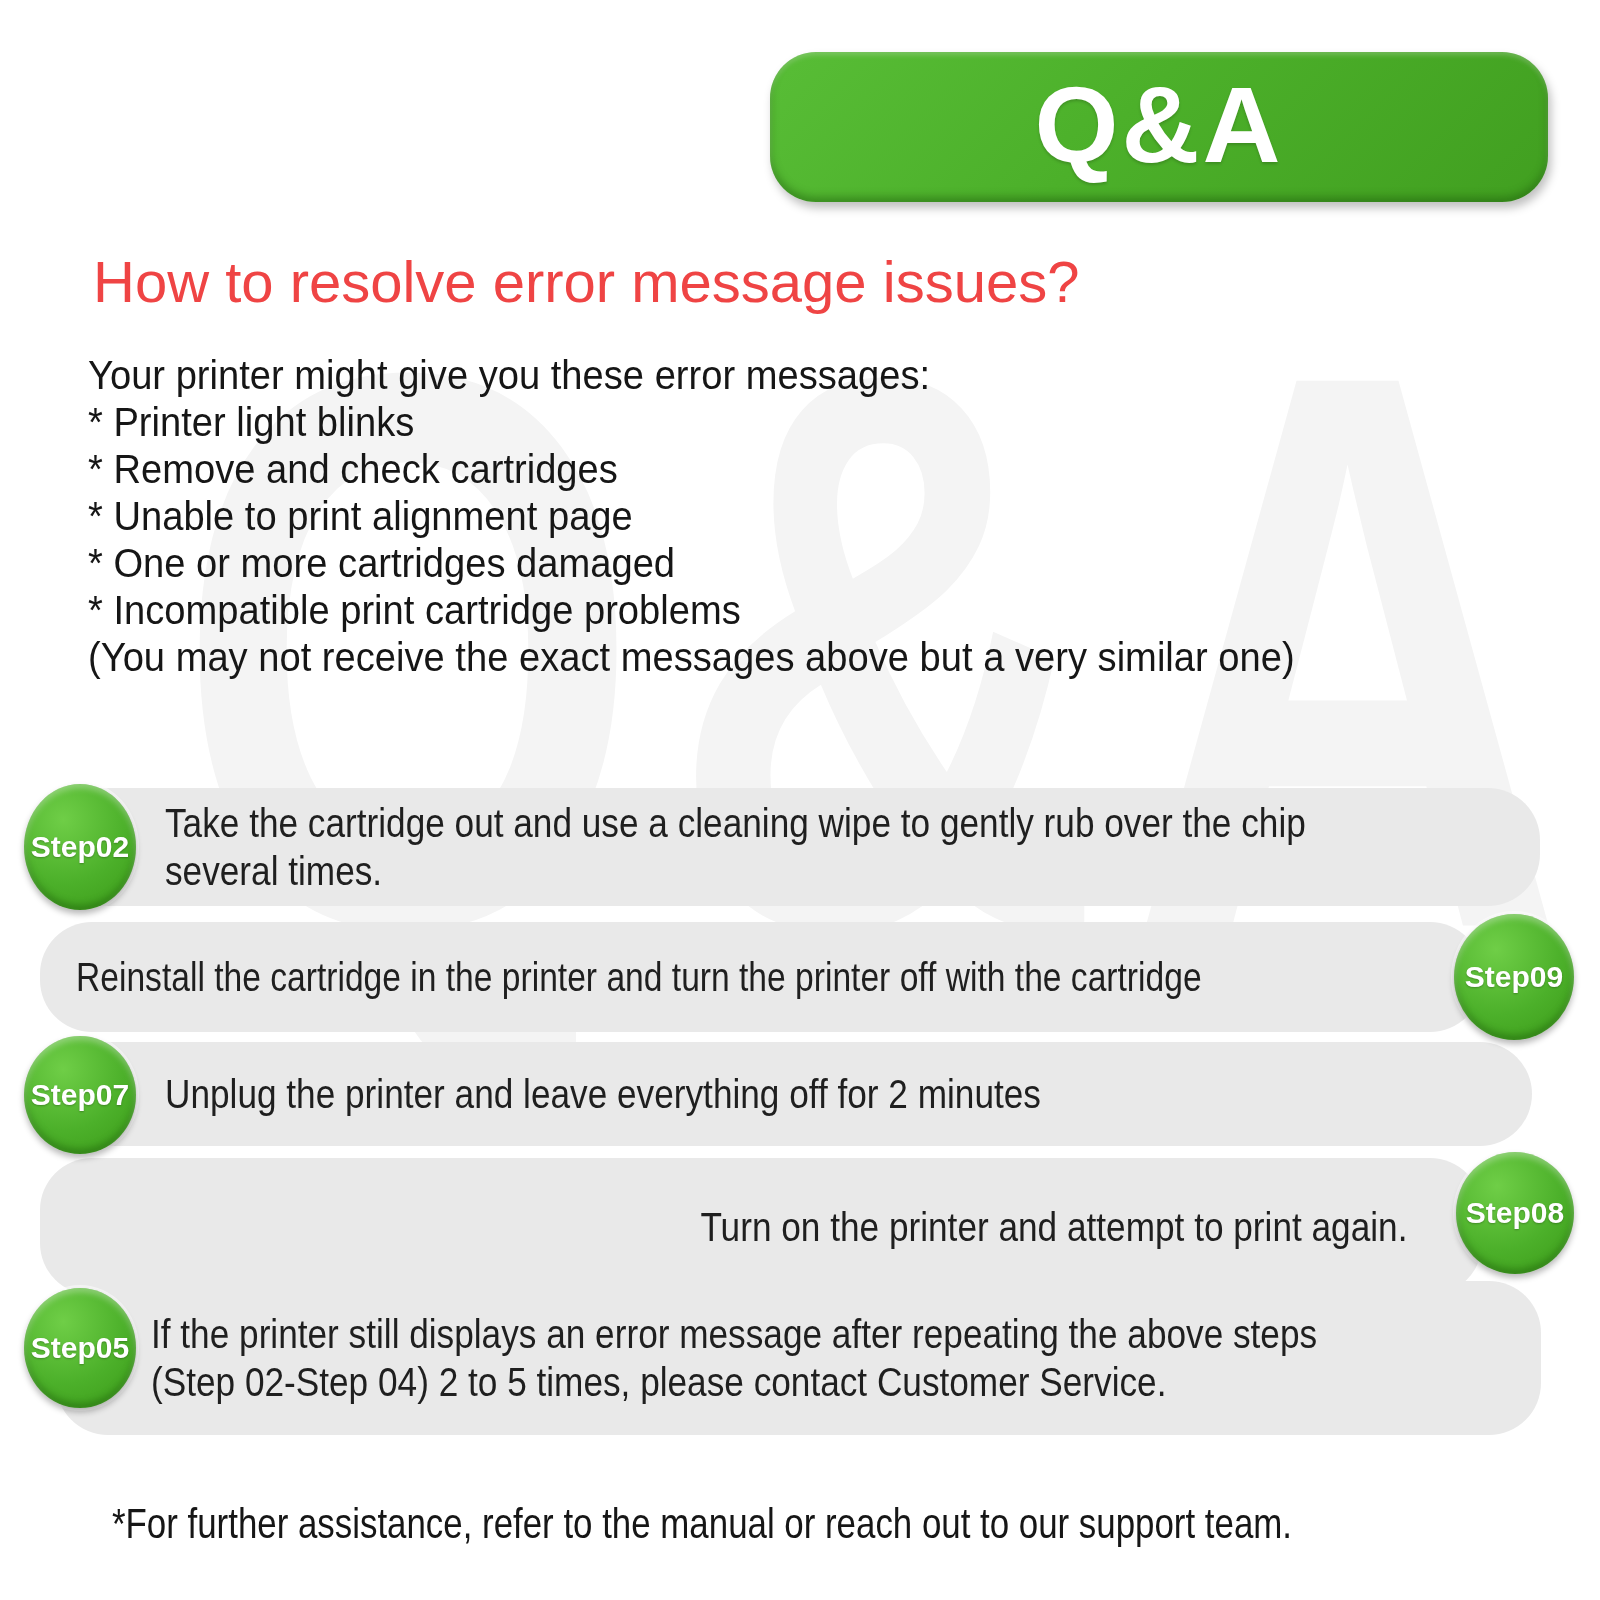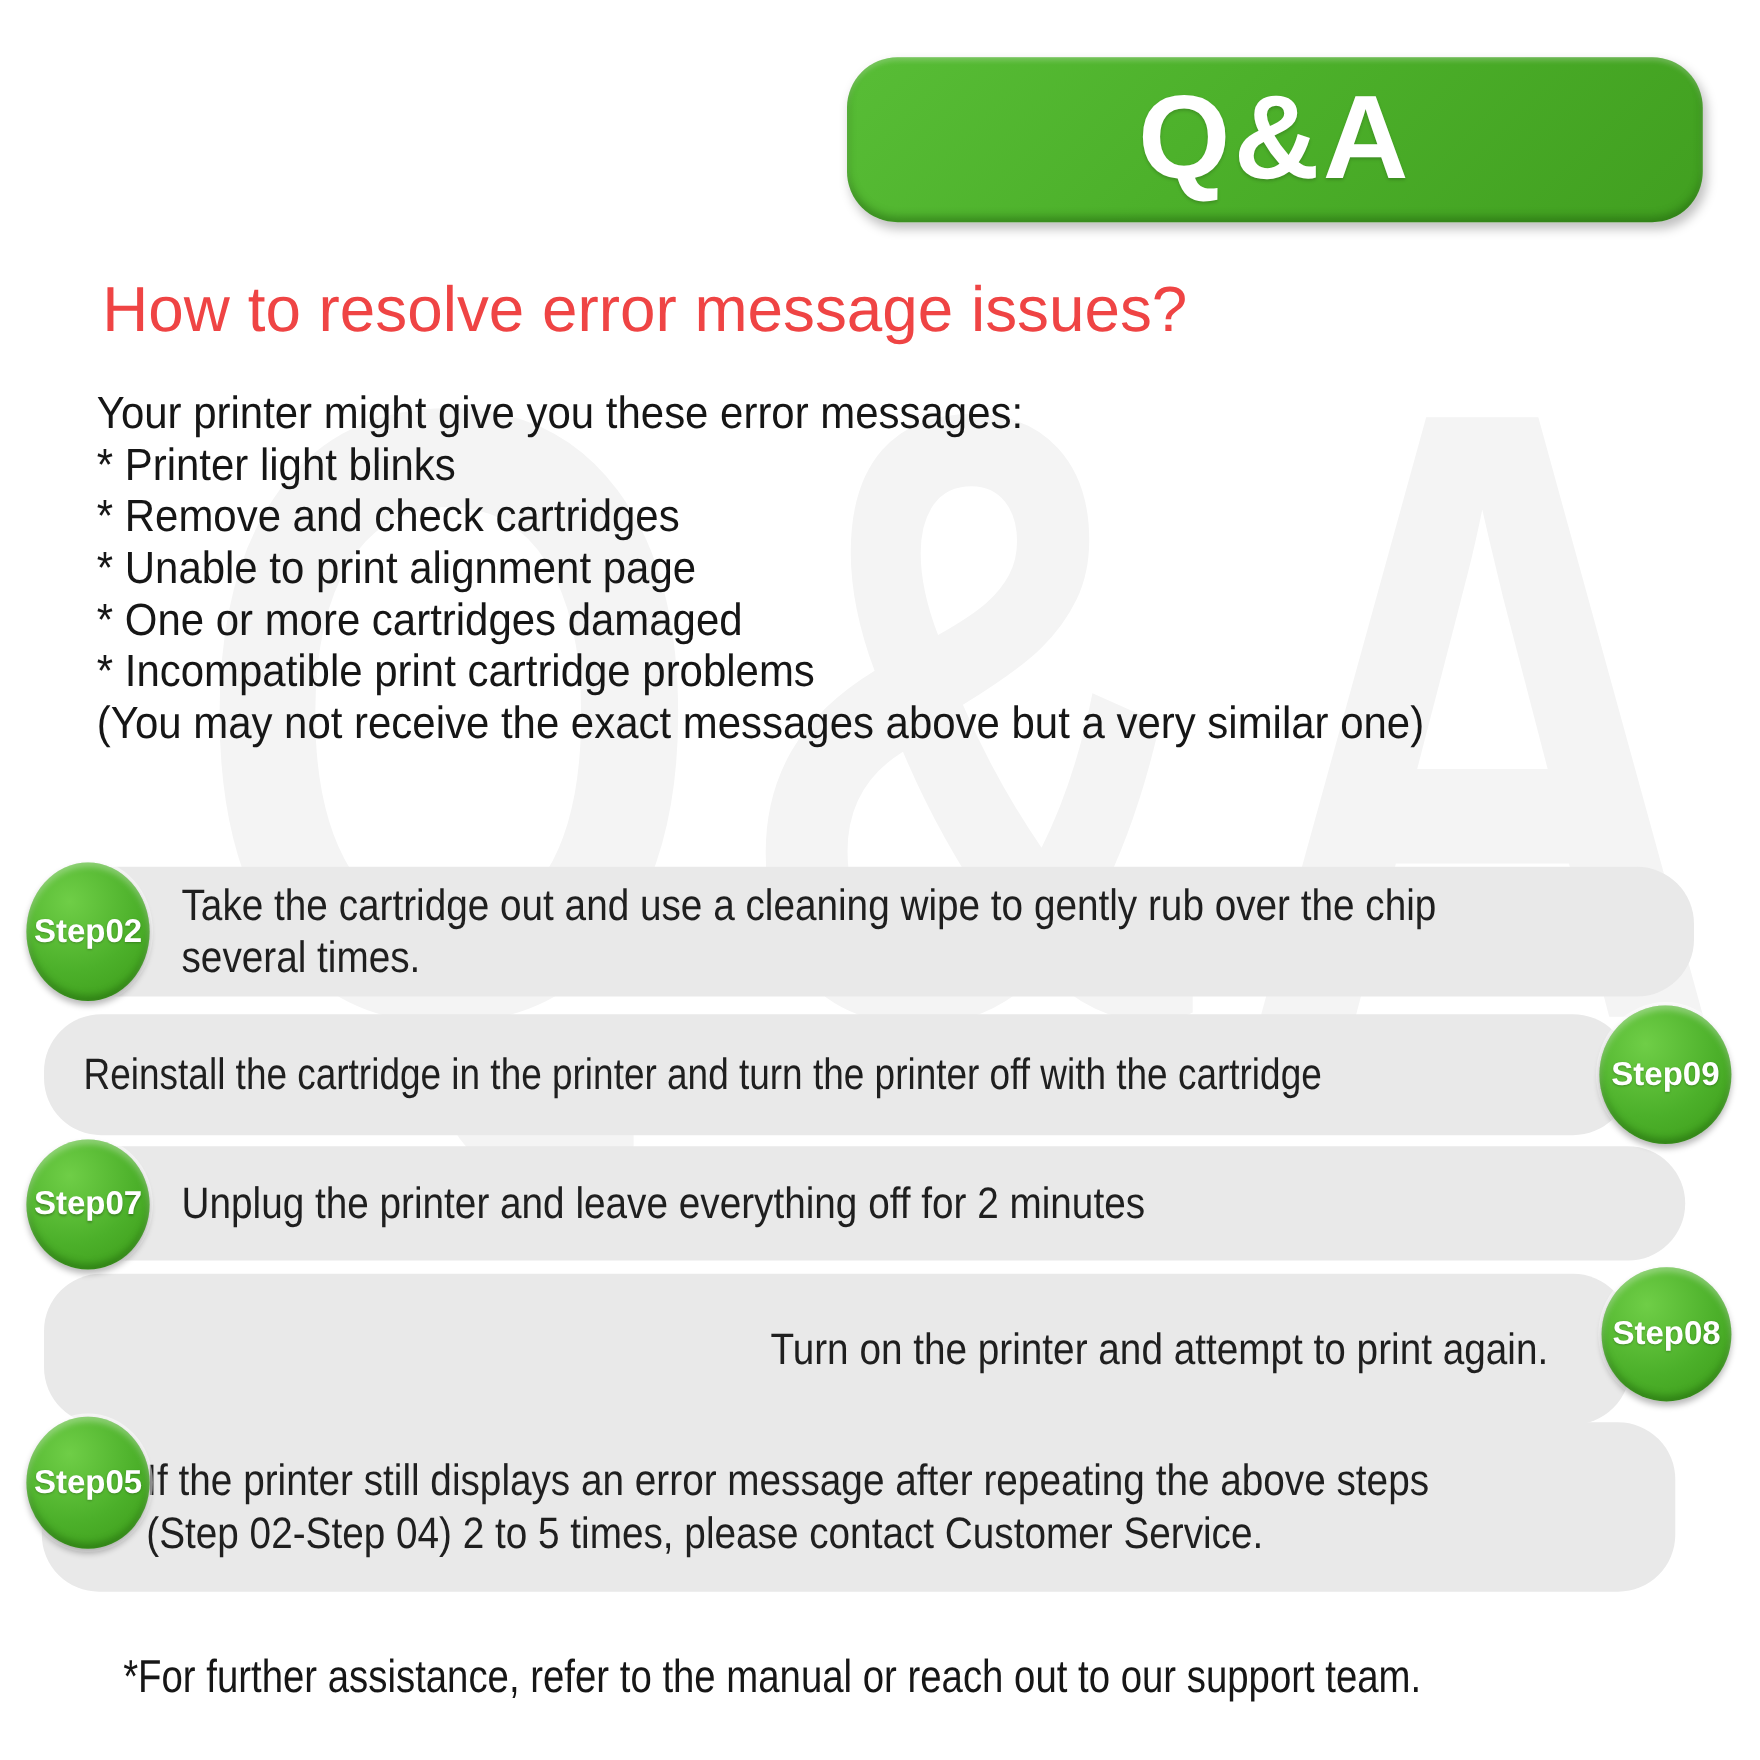--- a/index.html
+++ b/index.html
@@ -88,21 +88,21 @@
     transform-origin:left center;
     line-height:48px;
   }
   .srect .lines div{white-space:nowrap;}
   .r1{left:55px;top:788px;width:1485px;height:118px;padding-left:110px;box-sizing:border-box;}
   .r2{left:40px;top:922px;width:1442px;height:110px;padding-left:36px;box-sizing:border-box;}
   .r2 .lines{transform:scaleX(0.84);}
   .r3{left:55px;top:1042px;width:1477px;height:104px;padding-left:110px;box-sizing:border-box;}
   .r4{left:40px;top:1158px;width:1442px;height:137px;padding-right:75px;box-sizing:border-box;align-items:flex-end;}
   .r4 .lines{transform:scaleX(0.88);transform-origin:right center;text-align:right;}
-  .r5{left:38px;top:1281px;width:1485px;height:154px;padding-left:95px;box-sizing:border-box;margin-top:12px;}
+  .r5{left:56px;top:1281px;width:1485px;height:154px;padding-left:95px;box-sizing:border-box;}
 
   
   .badge{
     border-radius:50%;
     background:radial-gradient(circle at 35% 28%, var(--badge-green-light) 0%, var(--accent-green) 55%, var(--badge-green-dark) 100%);
     box-shadow:0 4px 6px rgba(0,0,0,.28), 0 0 0 3px rgba(255,255,255,.55), inset 0 4px 6px rgba(255,255,255,.35), inset 0 -5px 7px rgba(20,80,5,.4);
     display:flex;flex-direction:row;align-items:center;justify-content:center;
     z-index:3;
     color:#ffffff;
     font-weight:bold;

